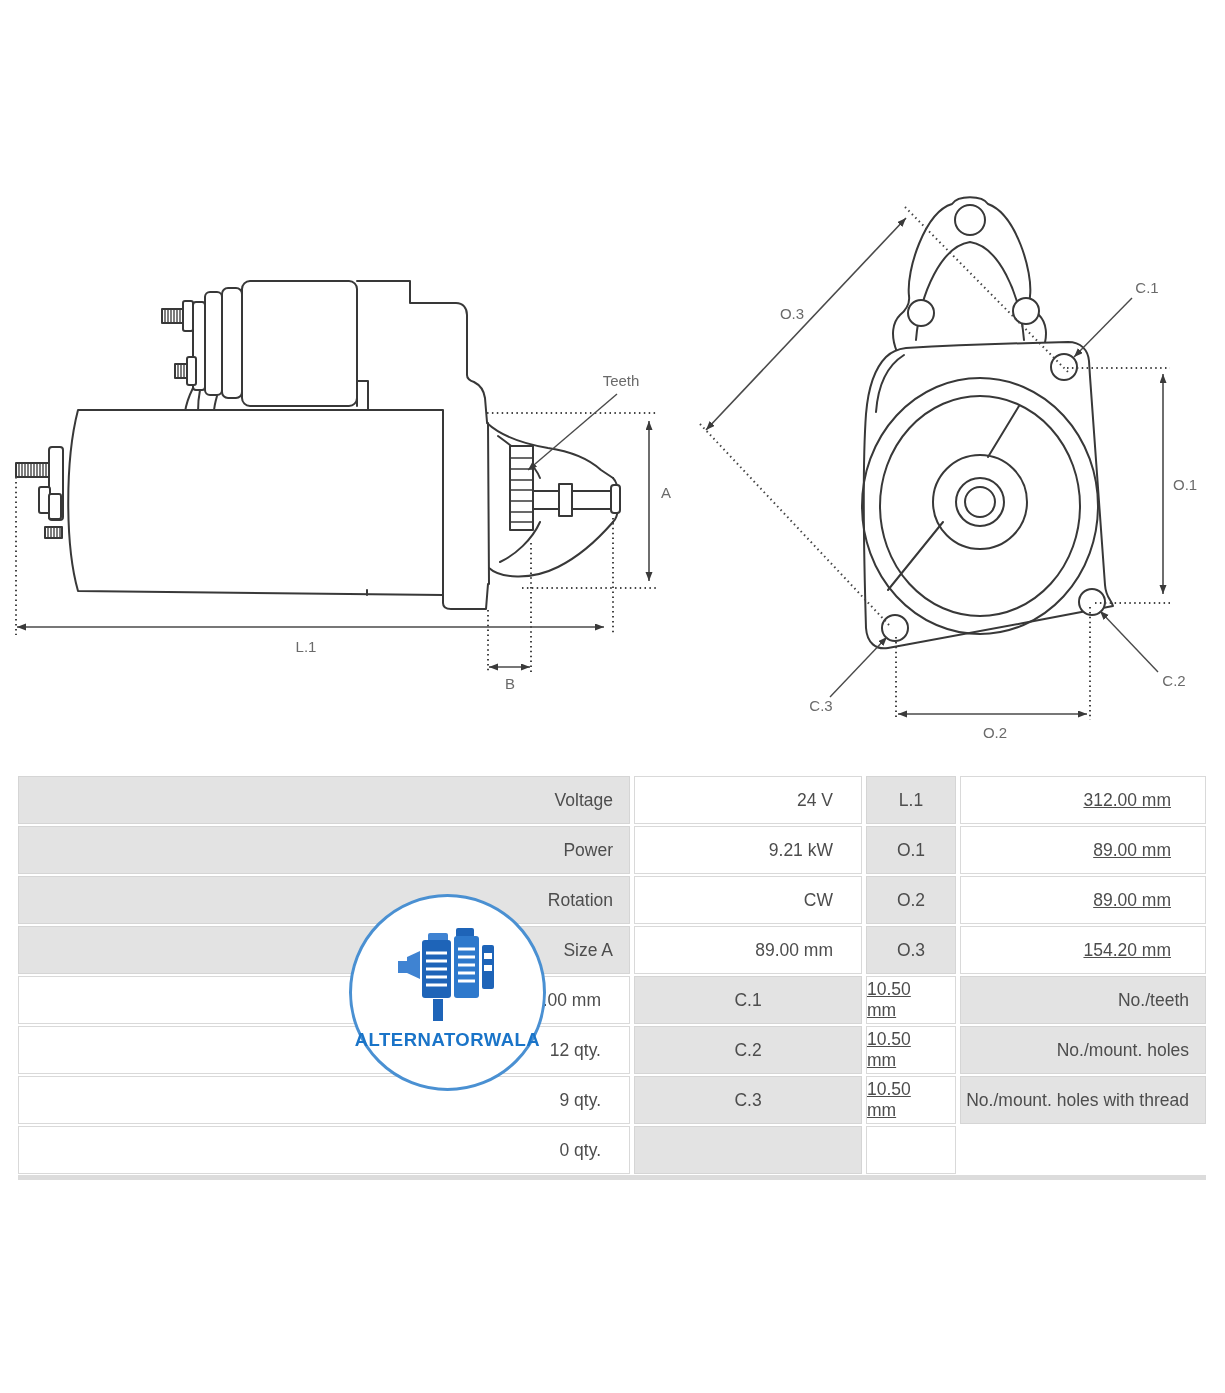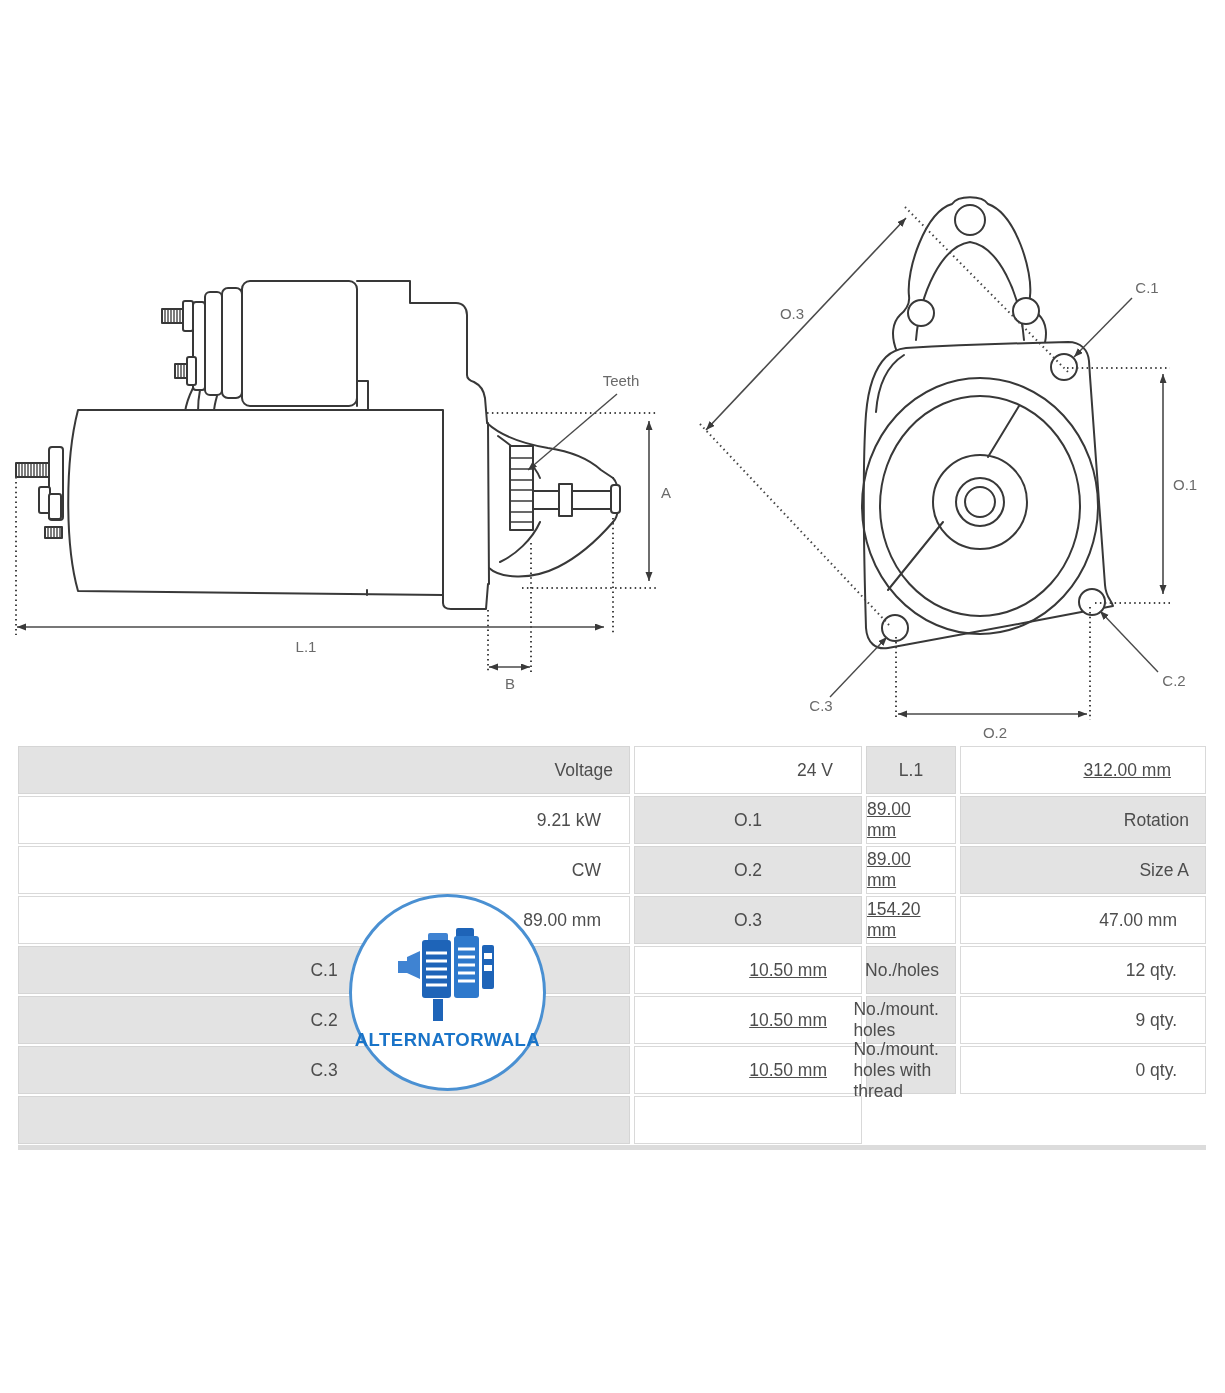--- a/index.html
+++ b/index.html
@@ -9,21 +9,21 @@
   .drawing{position:absolute;left:0;top:0;}
   .drawing path,.drawing rect,.drawing circle,.drawing ellipse,.drawing line{vector-effect:none;}
   .outline{fill:#ffffff;stroke:#383838;stroke-width:2;stroke-linejoin:round;stroke-linecap:round;}
   .stroke{fill:none;stroke:#383838;stroke-width:2;stroke-linejoin:round;stroke-linecap:round;}
   .thin{fill:none;stroke:#4a4a4a;stroke-width:1.4;}
   .hatch{fill:none;stroke:#383838;stroke-width:1.3;}
   .dim{fill:none;stroke:#4a4a4a;stroke-width:1.6;}
   .dot{fill:none;stroke:#444;stroke-width:2;stroke-dasharray:1.5 3.4;stroke-linecap:butt;}
   .lbl{fill:#6a6a6a;font-size:15px;font-family:"Liberation Sans",sans-serif;}
   
-  .spec{position:absolute;left:18px;top:746px;width:1188px;display:grid;
+  .spec{position:absolute;left:18px;top:776px;width:1188px;display:grid;
         grid-template-columns:612px 228px 90px 246px;grid-auto-rows:48px;
         column-gap:4px;row-gap:2px;border-bottom:5px solid #dcdcdc;padding-bottom:1px;}
   .cell{display:flex;align-items:center;font-size:17.5px;color:#4d4d4d;box-sizing:border-box;}
   .c-label{background:#e3e3e3;border:1px solid #d5d5d5;justify-content:flex-end;padding-right:16px;}
   .c-val{background:#ffffff;border:1px solid #d9d9d9;justify-content:flex-end;padding-right:28px;}
   .c-dim{background:#e3e3e3;border:1px solid #d5d5d5;justify-content:center;}
   .c-dimval{background:#ffffff;border:1px solid #d9d9d9;justify-content:flex-end;padding-right:34px;text-decoration:underline;}
   
   .logo{position:absolute;left:349px;top:894px;width:197px;height:197px;border-radius:50%;
         background:#ffffff;border:3px solid #4a90d2;box-sizing:border-box;z-index:5;
@@ -154,39 +154,40 @@
     </g>
   </svg>
 
   <div class="spec">
 
     <div class="cell c-label">Voltage</div>
     <div class="cell c-val">24 V</div>
     <div class="cell c-dim">L.1</div>
     <div class="cell c-dimval">312.00 mm</div>
 
+    <div class="cell c-label">Power</div>
     <div class="cell c-val">9.21 kW</div>
     <div class="cell c-dim">O.1</div>
     <div class="cell c-dimval">89.00 mm</div>
 
     <div class="cell c-label">Rotation</div>
     <div class="cell c-val">CW</div>
     <div class="cell c-dim">O.2</div>
     <div class="cell c-dimval">89.00 mm</div>
 
     <div class="cell c-label">Size A</div>
     <div class="cell c-val">89.00 mm</div>
     <div class="cell c-dim">O.3</div>
     <div class="cell c-dimval">154.20 mm</div>
 
     <div class="cell c-val">47.00 mm</div>
     <div class="cell c-dim">C.1</div>
     <div class="cell c-dimval">10.50 mm</div>
 
-    <div class="cell c-label">No./holes</div>
+    <div class="cell c-label">No./teeth</div>
     <div class="cell c-val">12 qty.</div>
     <div class="cell c-dim">C.2</div>
     <div class="cell c-dimval">10.50 mm</div>
 
     <div class="cell c-label">No./mount. holes</div>
     <div class="cell c-val">9 qty.</div>
     <div class="cell c-dim">C.3</div>
     <div class="cell c-dimval">10.50 mm</div>
 
     <div class="cell c-label">No./mount. holes with thread</div>

